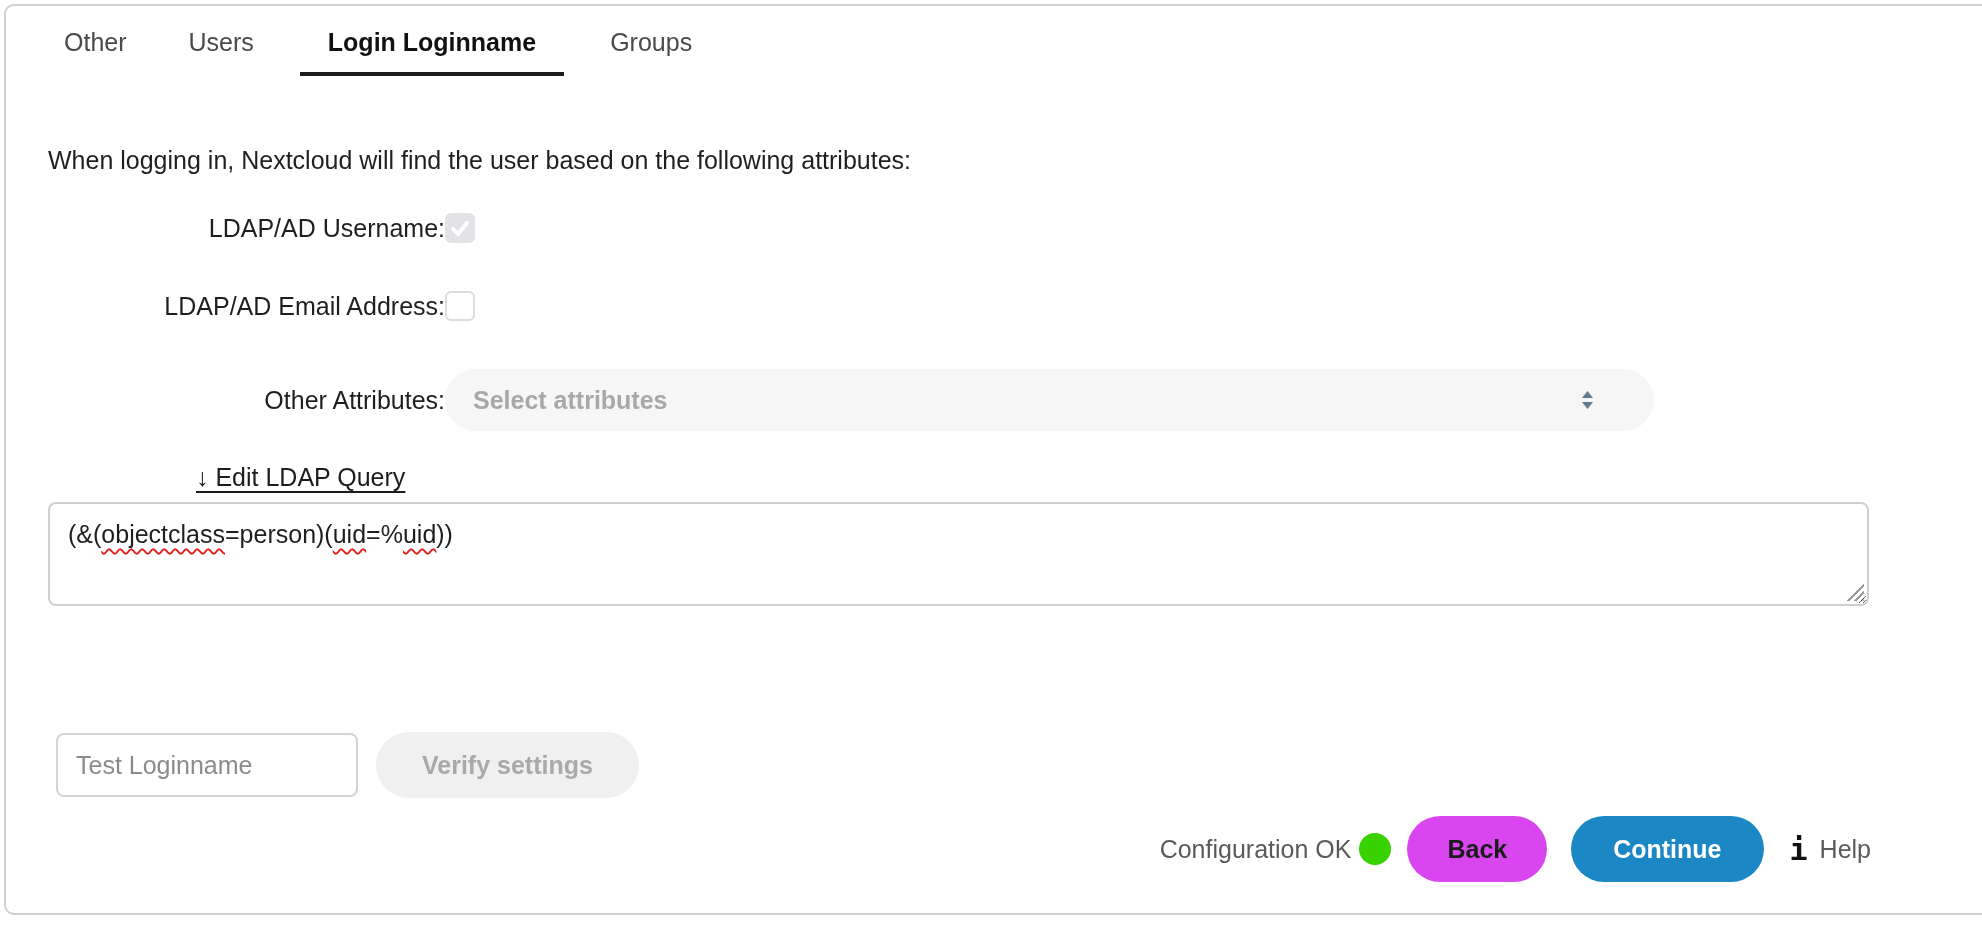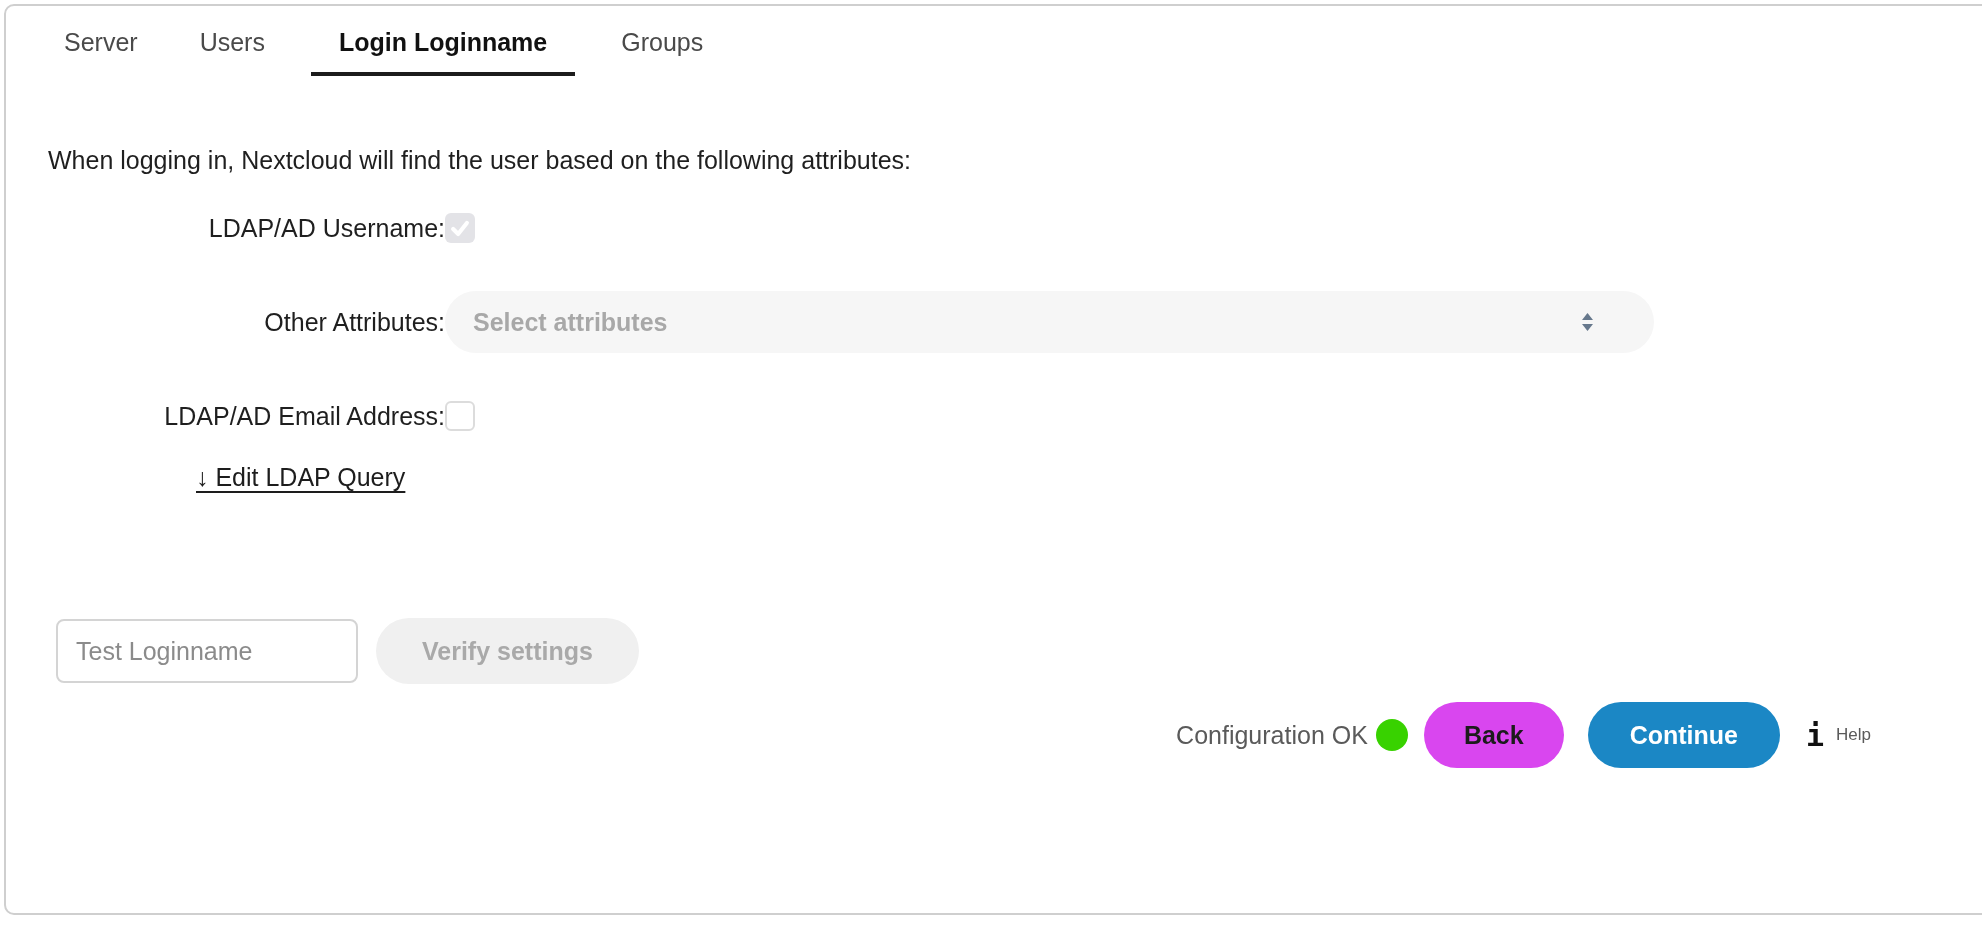--- a/index.html
+++ b/index.html
@@ -55,64 +55,65 @@
   .btn-verify { background:#f0f0f0; color:#a9a9a9; padding:0 46px; }
 
   
   .footer { margin-top:18px; display:flex; align-items:center; justify-content:flex-end; width:1823px; }
   .status-label { font-size:25px; color:#5a5a5a; }
   .status-dot { width:32px; height:32px; border-radius:50%; background:var(--status_ok,#38d200); margin-left:8px; }
   .btn-back { background:#d946ef; color:#1b1b1b; padding:0 40px; margin-left:16px; }
   .btn-continue { background:var(--accent,#1b87c5); color:#fff; padding:0 42px; margin-left:24px; }
   .help { display:flex; align-items:center; margin-left:26px; cursor:pointer; }
   .help-i { font-family:"DejaVu Sans Mono",monospace; font-weight:bold; font-size:30px; color:#111; }
-  .help-label { font-size:17px; color:#5a5a5a; margin-left:12px; }
+  .help-label { font-size:25px; color:#5a5a5a; margin-left:12px; }
 </style>
 </head>
 <body>
 
 <div class="card">
   <div class="content">
 
     <nav class="tabbar">
-        <button class="tab">Server</button>
+        <button class="tab">Other</button>
         <button class="tab">Users</button>
         <button class="tab active">Login Loginname</button>
         <button class="tab">Groups</button>
       </nav>
 
     <p class="intro">When logging in, Nextcloud will find the user based on the following attributes:</p>
 
     <div class="row row-1">
       <span class="flabel">LDAP/AD Username:</span>
       <span class="checkbox checked">
         <svg viewBox="0 0 24 24">
           <path d="M4.5 13l5.5 5.5L19.5 6.5" stroke="#ffffff" stroke-width="4.5" fill="none" stroke-linecap="round" stroke-linejoin="round"></path>
         </svg>
       </span>
     </div>
 
+    <div class="row row-2">
+      <span class="flabel">LDAP/AD Email Address:</span>
+      <span class="checkbox unchecked"></span>
+    </div>
+
     <div class="row row-3">
       <span class="flabel">Other Attributes:</span>
       <div class="select-pill">
         <span class="select-placeholder">Select attributes</span>
         <svg class="sort-icon" viewBox="0 0 17 22">
           <path d="M8.5 2l5.5 7h-11z" fill="#66788c"></path>
           <path d="M8.5 20l-5.5-7h11z" fill="#66788c"></path>
         </svg>
       </div>
     </div>
 
-    <div class="row row-2">
-      <span class="flabel">LDAP/AD Email Address:</span>
-      <span class="checkbox unchecked"></span>
-    </div>
-
     <a class="query-toggle">↓ Edit LDAP Query</a>
 
+    <div class="querybox" spellcheck="true"><span>(&amp;(</span><span class="misspelled">objectclass</span><span>=person)(</span><span class="misspelled">uid</span><span>=%</span><span class="misspelled">uid</span><span>))</span></div>
 
     <div class="test-row">
       <input class="test-input" type="text" placeholder="Test Loginname" style="">
       <button class="btn btn-verify" disabled="">Verify settings</button>
     </div>
 
     <div class="footer">
       <span class="status-label">Configuration OK</span>
       <span class="status-dot"></span>
       <button class="btn btn-back">Back</button>

